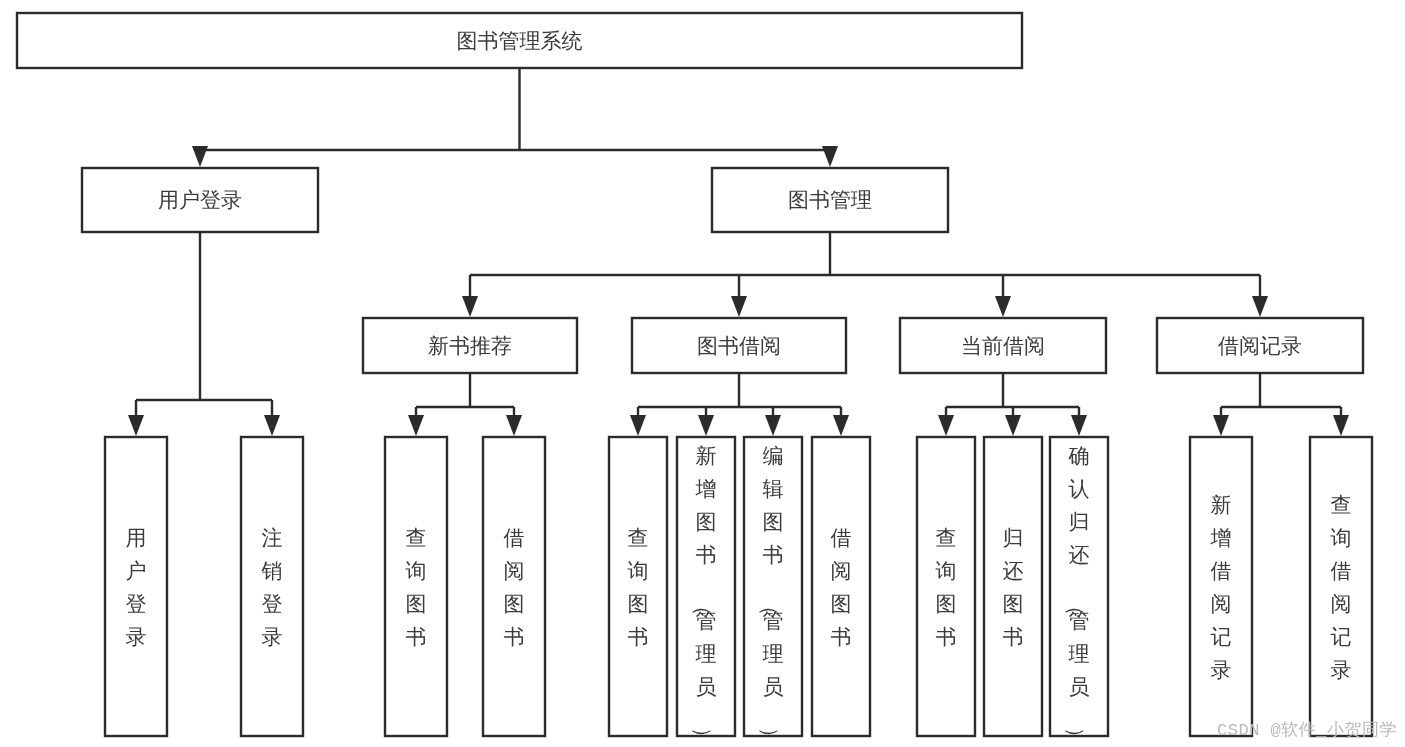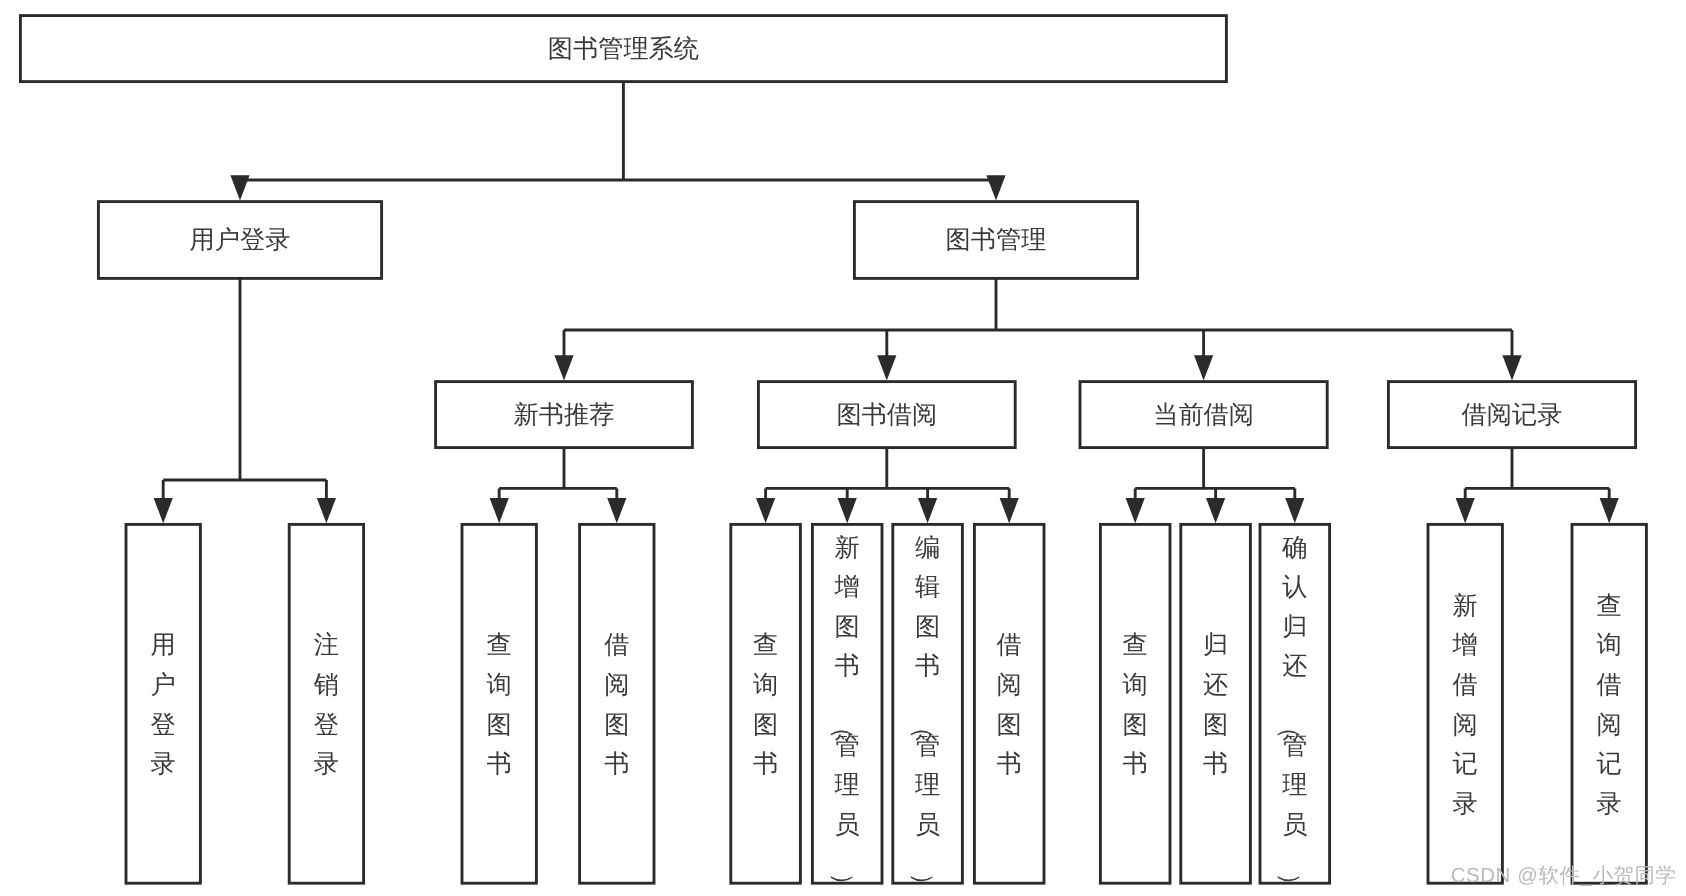--- a/index.html
+++ b/index.html
@@ -48,21 +48,21 @@
     fill: none;
   }
   .arrow-head {
     fill: #2b2b2b;
     stroke: none;
   }
   .watermark {
     position: absolute;
     right: 8px;
     bottom: 6px;
-    font-family: Liberation Sans, sans-serif;
+    font-family: Liberation Mono, monospace;
     font-size: 17px;
     color: #b9b9b9;
     letter-spacing: 0.5px;
     white-space: nowrap;
     pointer-events: none;
   }
 </style>
 </head>
 <body>
 

